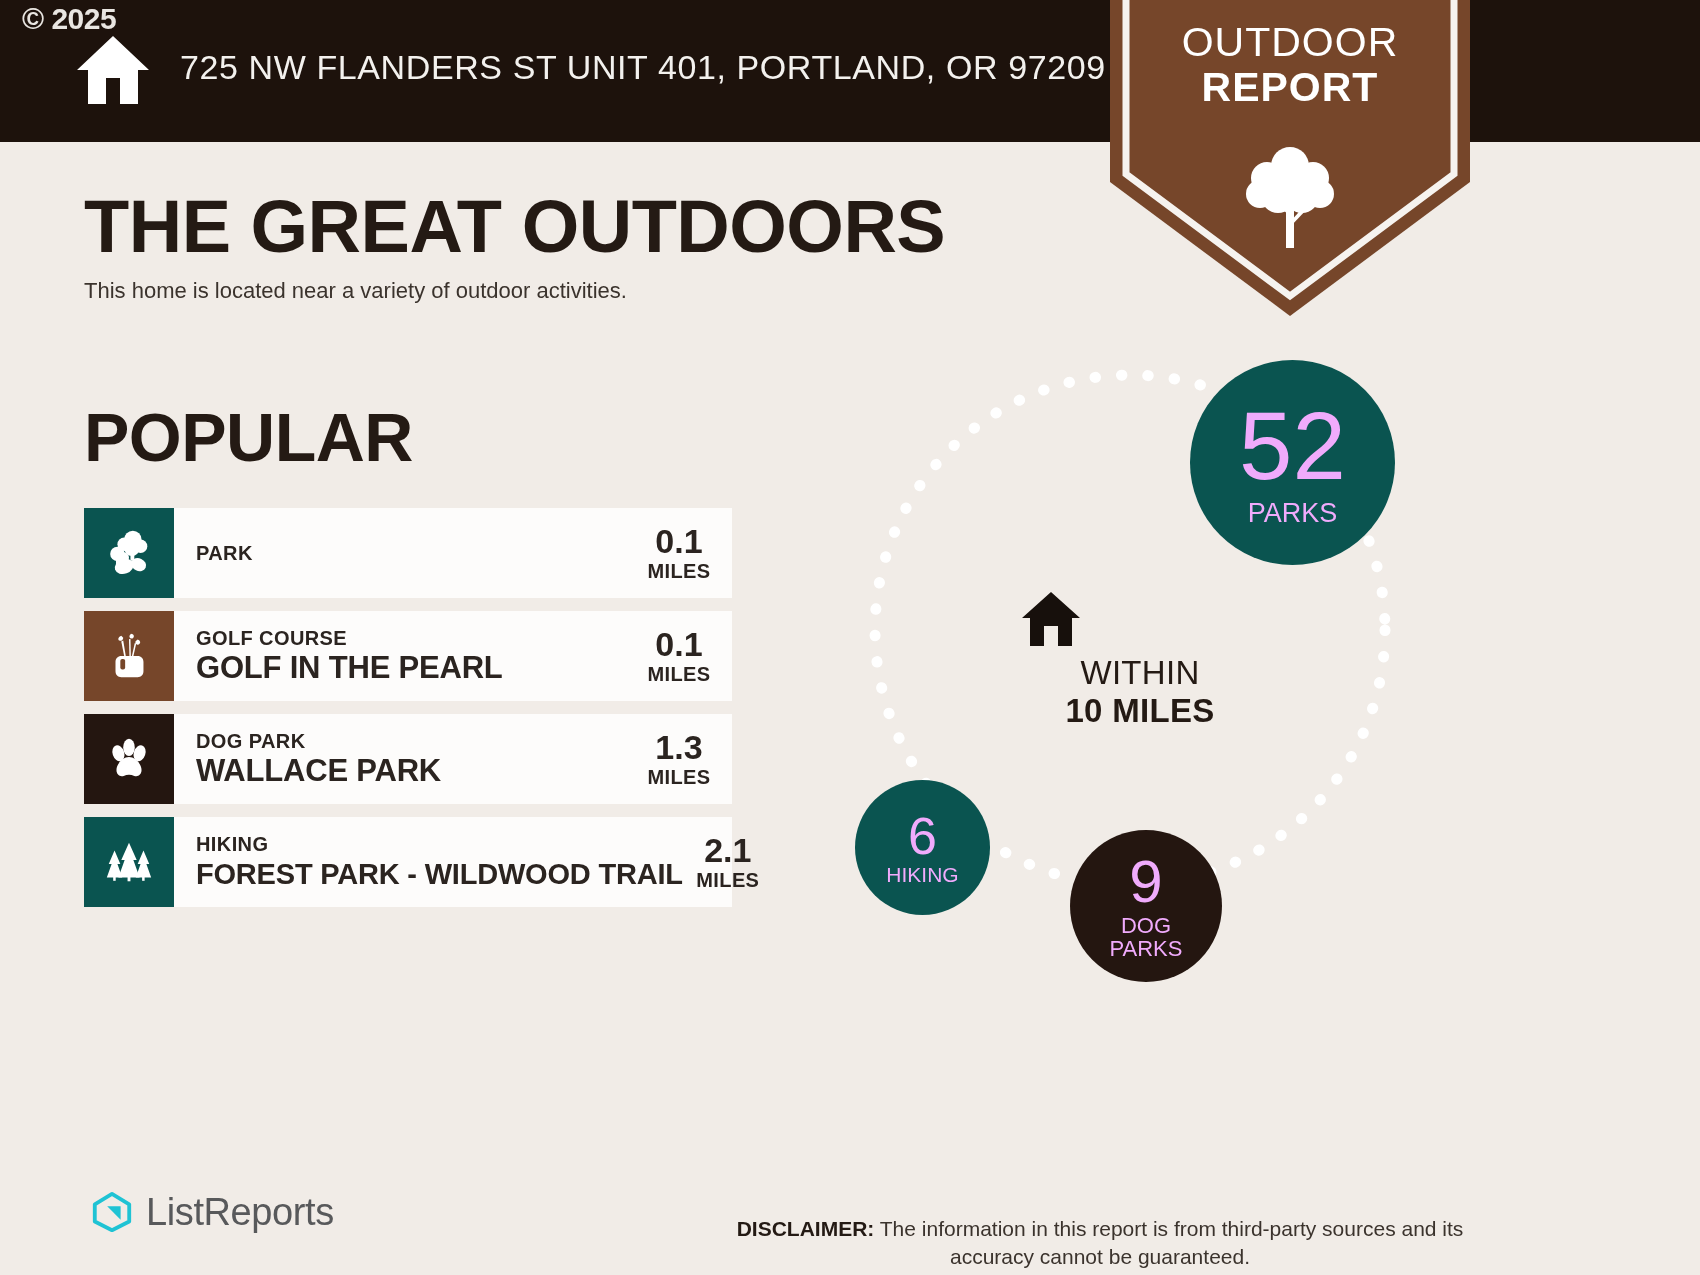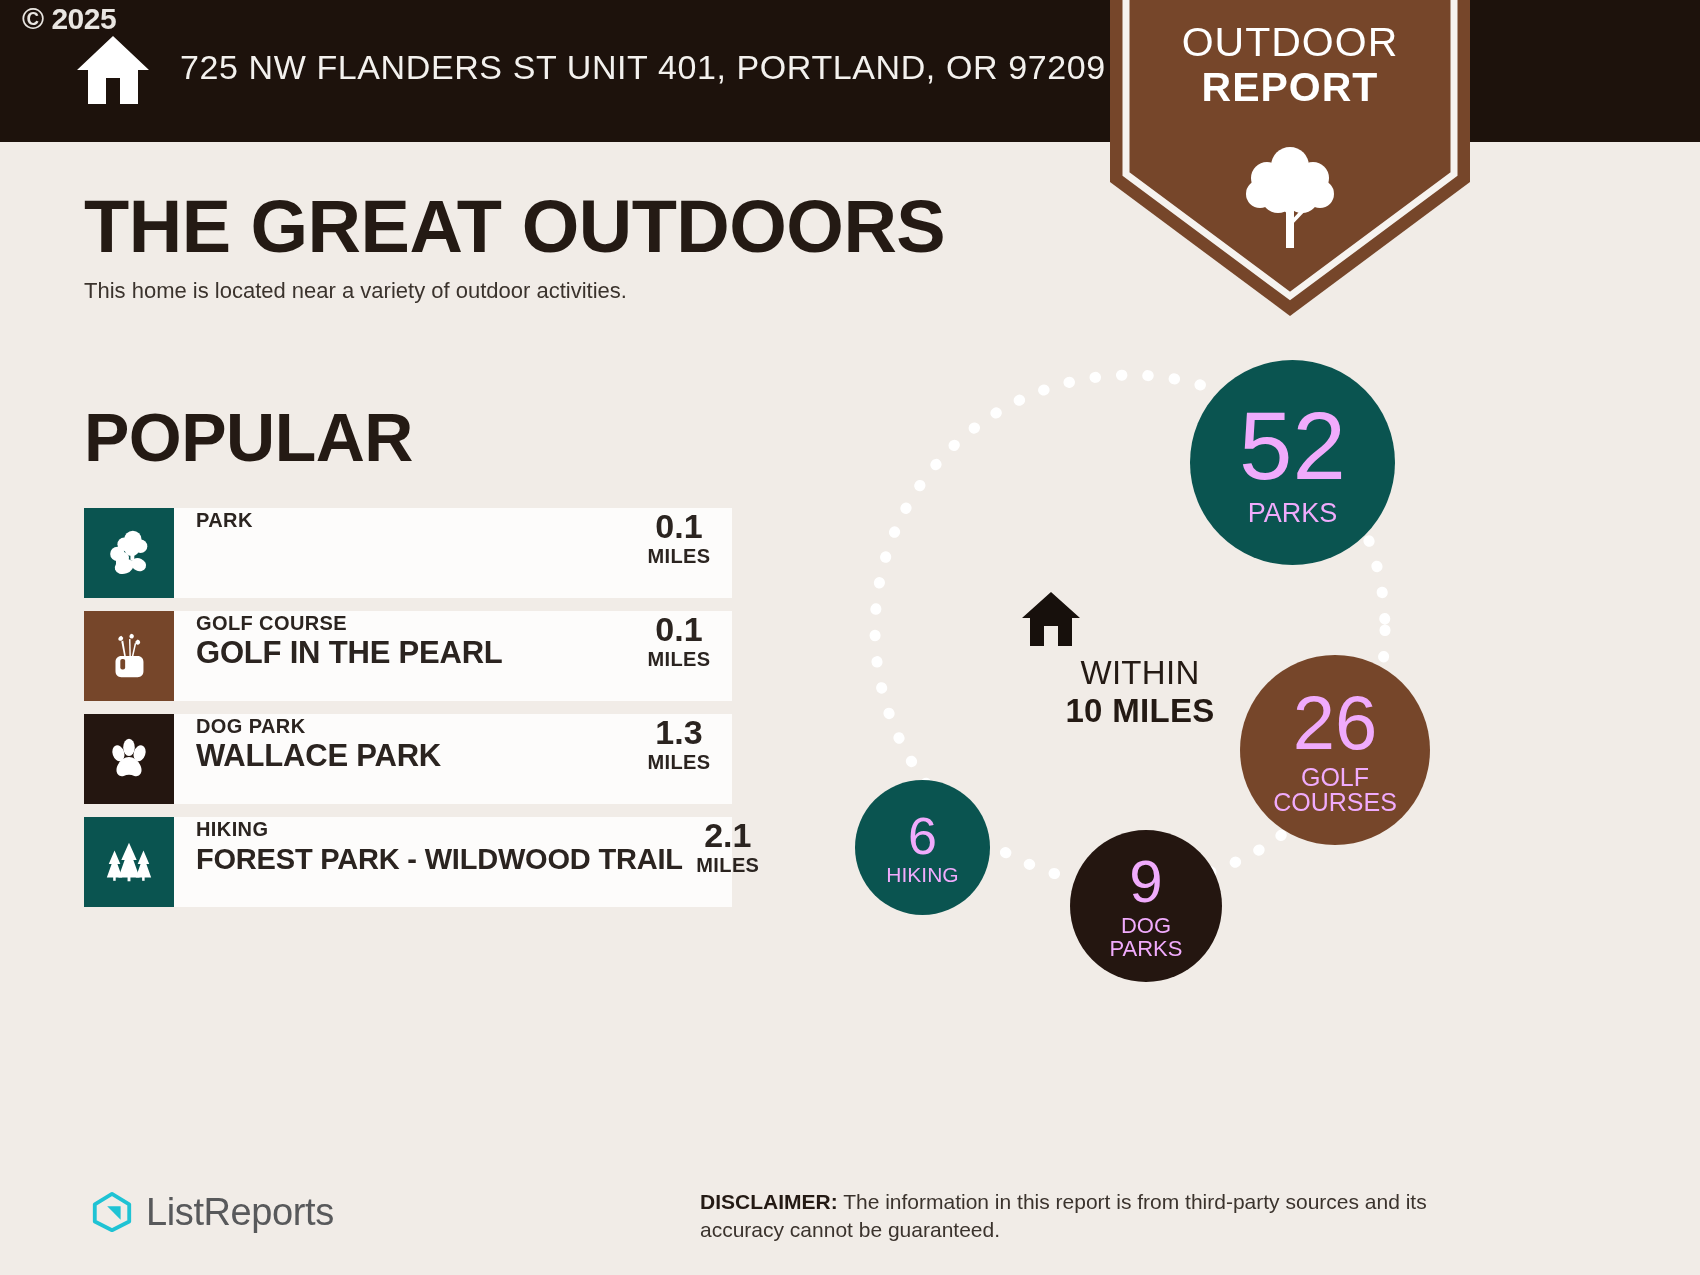--- a/index.html
+++ b/index.html
@@ -56,21 +56,21 @@
   .h2{
     position:absolute;left:84px;top:398px;
     font-size:68px;font-weight:bold;color:#241a14;
     letter-spacing:-0.5px;
   }
 
   
   .list{position:absolute;left:84px;top:508px;width:648px;}
   .row{
     position:relative;height:90px;margin-bottom:13px;
-    background:#fdfcfb;display:flex;align-items:flex-start;
+    background:#fdfcfb;display:flex;align-items:center;
   }
   .row-icon{
     width:90px;height:90px;flex:0 0 90px;
     display:flex;align-items:center;justify-content:center;
   }
   .row-icon svg{display:block;}
   .row-body{
     flex:1 1 auto;display:flex;flex-direction:column;justify-content:center;
     padding-left:22px;
   }
@@ -116,22 +116,22 @@
   }
   .center-home{width:62px;height:58px;margin:0 auto 6px auto;display:block;}
   .center-t1{font-size:33px;color:#241a14;line-height:38px;letter-spacing:0.3px;}
   .center-t2{font-size:33px;color:#241a14;font-weight:bold;line-height:38px;letter-spacing:0.3px;}
 
   
   .logo{position:absolute;left:90px;top:1190px;display:flex;align-items:center;}
   .logo svg{display:block;}
   .logo-text{font-size:38px;color:#58595b;margin-left:12px;letter-spacing:-0.4px;}
   .disclaimer{
-    position:absolute;left:700px;top:1188px;width:800px;
-    font-size:21px;color:#3b332d;line-height:28px;
+    position:absolute;left:700px;top:1215px;width:800px;
+    font-size:21px;color:#3b332d;line-height:28px;text-align:center;
   }
   .disclaimer b{font-weight:bold;color:#241a14;}
 </style>
 </head>
 <body>
 
 <div class="page">
 
   <div class="header-bar">
     <div class="copyright">© 2025</div>
@@ -277,25 +277,20 @@
   <div class="diagram">
     <svg width="640" height="680" viewBox="0 0 640 680" aria-hidden="true">
       <circle cx="300" cy="290" r="255" fill="none" stroke="#ffffff" stroke-width="11" stroke-linecap="round" stroke-dasharray="0.5 26"></circle>
     </svg>
 
     <div class="bubble b-parks">
       <div class="num">52</div>
       <div class="lbl">PARKS</div>
     </div>
 
-    <div class="bubble b-golf">
-      <div class="num">26</div>
-      <div class="lbl">GOLF</div>
-      <div class="lbl">COURSES</div>
-    </div>
 
     <div class="bubble b-dog">
       <div class="num">9</div>
       <div class="lbl">DOG</div>
       <div class="lbl">PARKS</div>
     </div>
 
     <div class="bubble b-hiking">
       <div class="num">6</div>
       <div class="lbl">HIKING</div>

